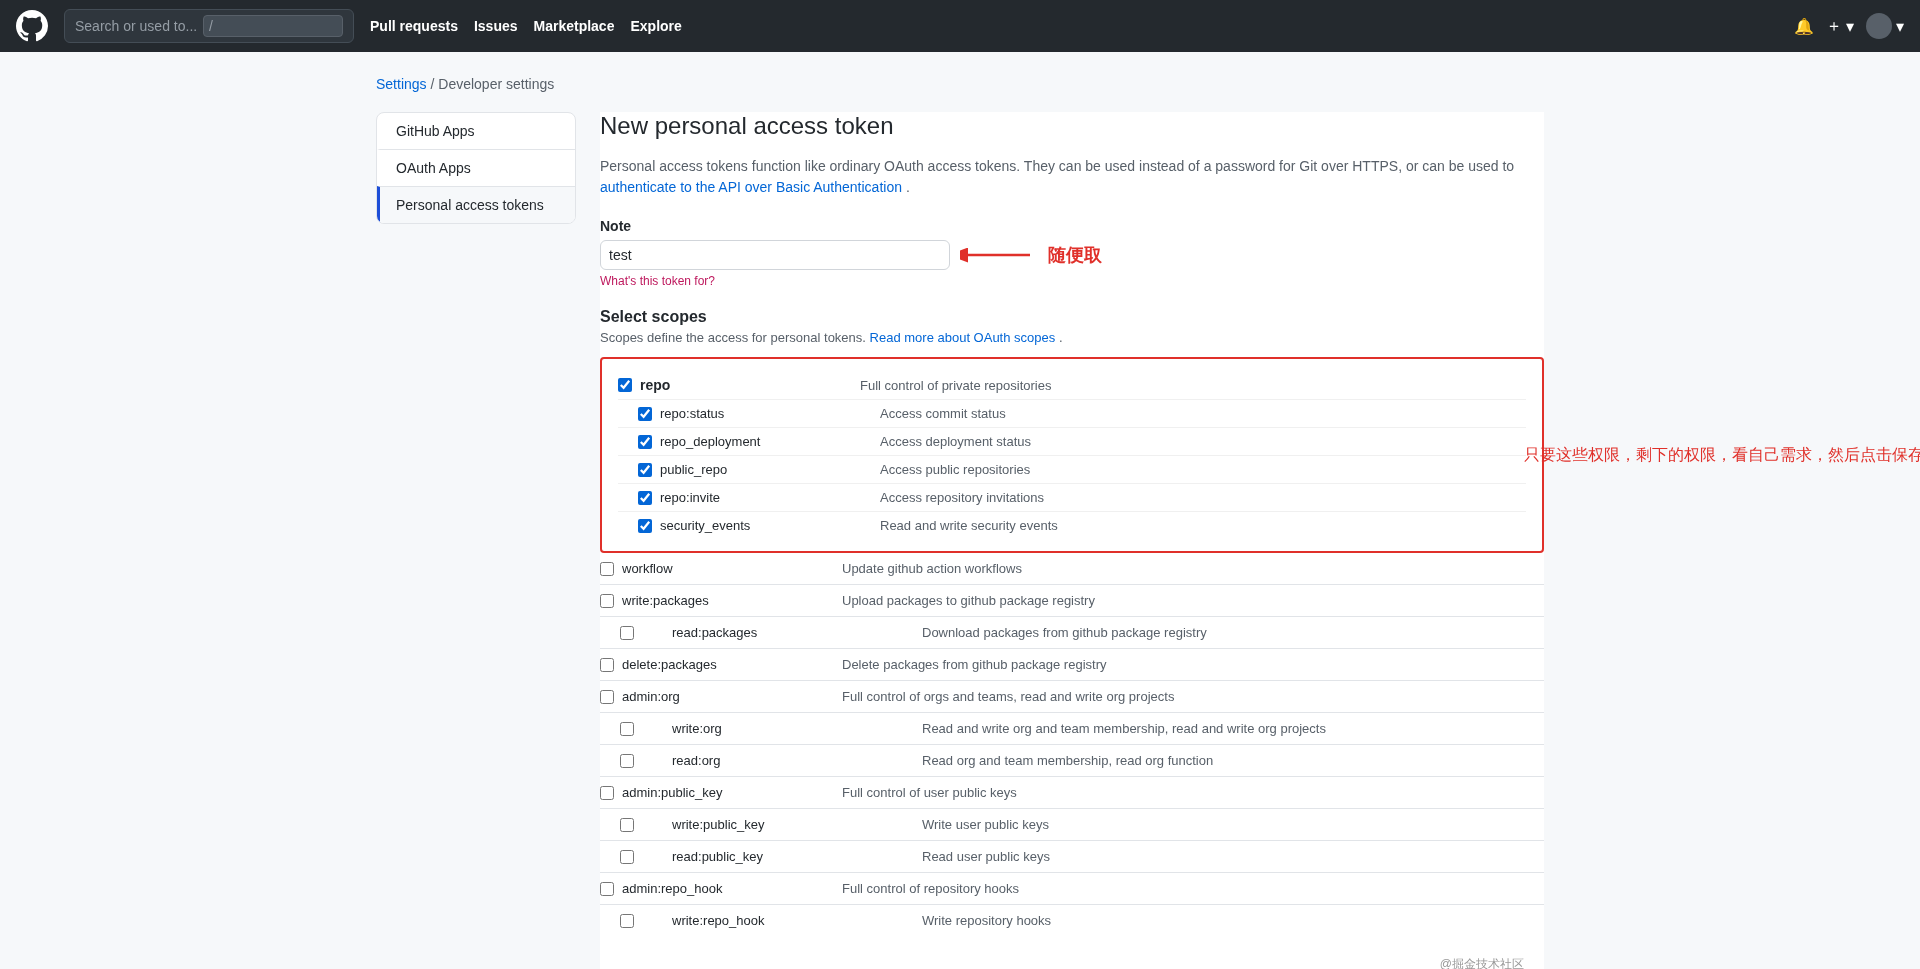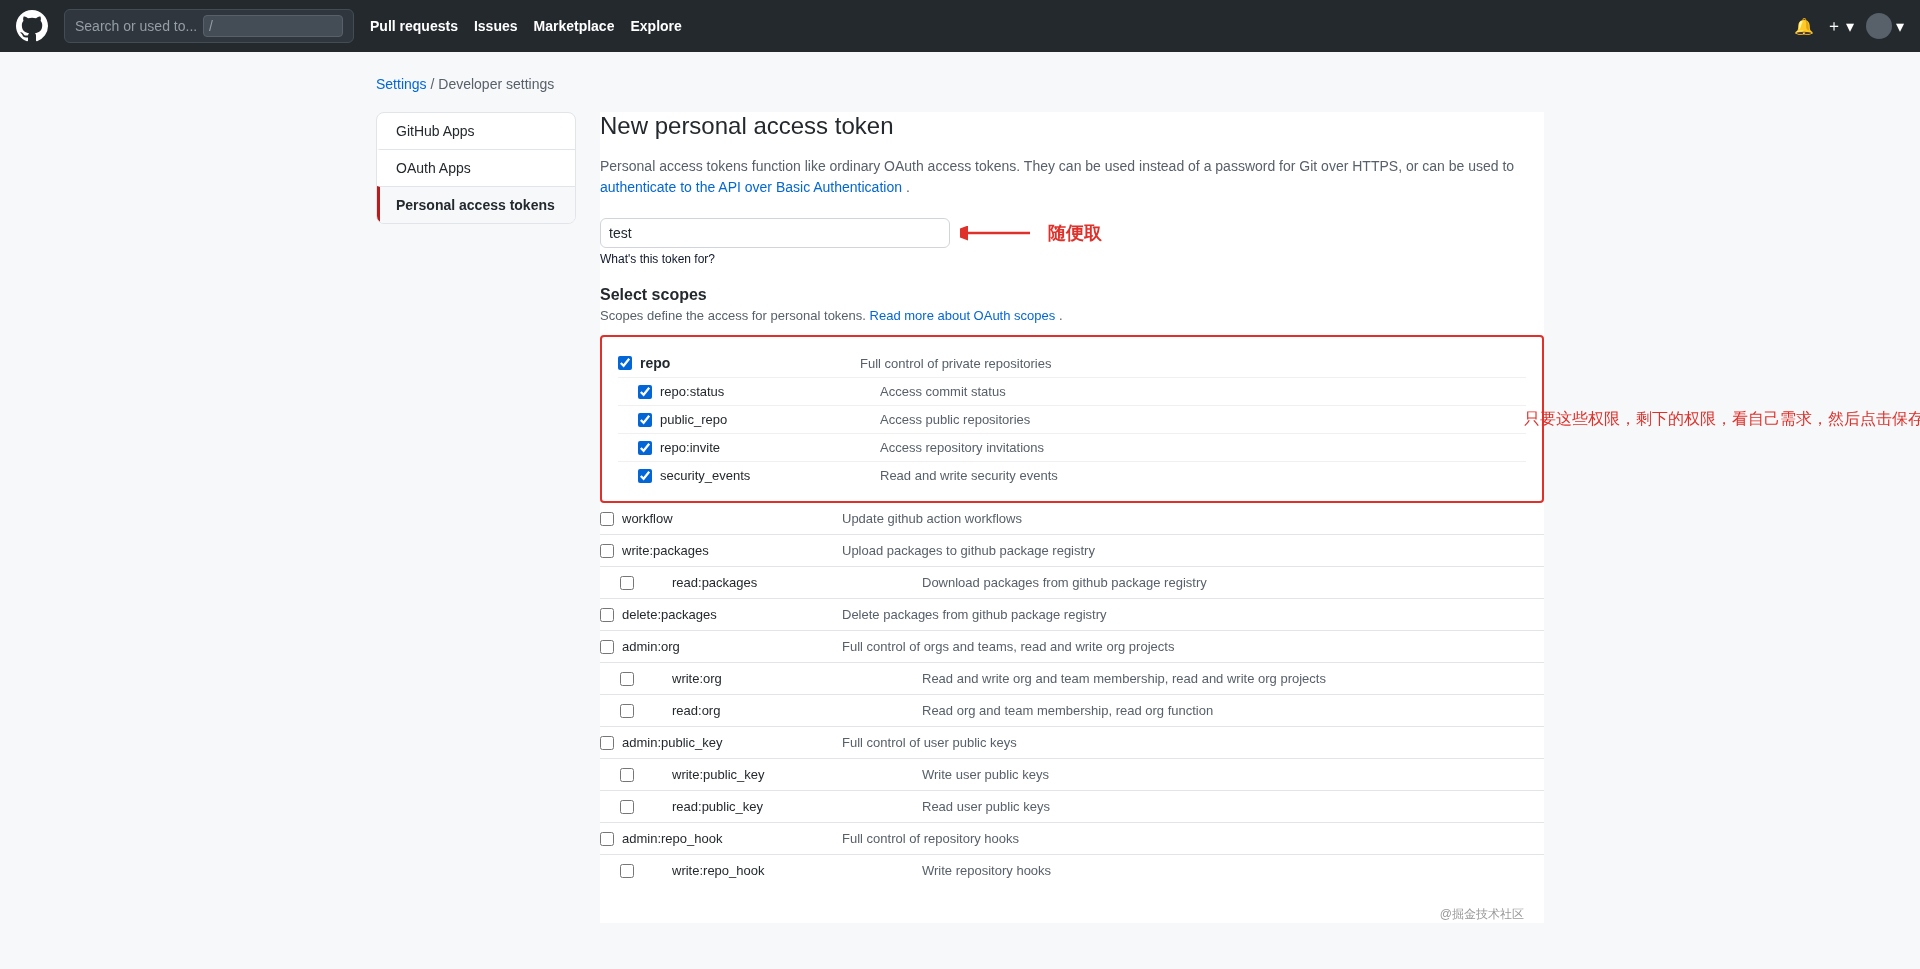--- a/index.html
+++ b/index.html
@@ -117,23 +117,23 @@
       overflow: hidden;
     }
     .sidebar-item {
       padding: 10px 16px;
       cursor: pointer;
       font-size: 14px;
       color: #24292e;
       border-left: 3px solid transparent;
     }
     .sidebar-item.active {
-      border-left: 3px solid #b91c1c;
+      border-left: 3px solid #1d4ed8;
       background: #f6f8fa;
-      font-weight: 700;
+      font-weight: 400;
     }
     .sidebar-item + .sidebar-item { border-top: 1px solid #e1e4e8; }
 
     
     .form-area {
       flex: 1;
       background: white;
     }
 
     .page-title {
@@ -167,21 +167,21 @@
       width: 350px;
       padding: 6px 8px;
       border: 1px solid #d1d5da;
       border-radius: 6px;
       font-size: 14px;
       color: #24292e;
       background: white;
     }
     .form-hint {
       font-size: 12px;
-      color: #0f172a;
+      color: #be185d;
       margin-top: 4px;
     }
 
     
     .scopes-title {
       font-size: 16px;
       font-weight: 600;
       color: #24292e;
       margin-bottom: 4px;
     }
@@ -326,20 +326,21 @@
 
       <h1 class="page-title">New personal access token</h1>
 
       <p class="description">
         <span>Personal access tokens function like ordinary OAuth access tokens. They can be used instead of a password for Git over HTTPS, or can be used to </span>
         <a>authenticate to the API over Basic Authentication</a>
         <span>.</span>
       </p>
 
       <div class="form-group note-wrapper">
+        <label class="form-label">Note</label>
         <div style="position:relative; display:inline-block;">
           <input class="form-input" type="text" value="test" style="">
           
           <div style="position:absolute; top:50%; left:360px; transform:translateY(-50%); display:flex; align-items:center; gap:8px; pointer-events:none;">
             <svg width="80" height="24" viewBox="0 0 80 24">
               <defs>
                 <marker id="arrowhead" markerWidth="8" markerHeight="6" refX="0" refY="3" orient="auto">
                   <polygon points="0 0, 8 3, 0 6" fill="#e0302a"></polygon>
                 </marker>
               </defs>
@@ -368,20 +369,25 @@
               <span class="scope-desc">Full control of private repositories</span>
             </div>
 
             <div class="scope-row sub-scope">
               <input type="checkbox" class="scope-checkbox" checked="" style="">
               <span class="scope-name">repo:status</span>
               <span class="scope-desc">Access commit status</span>
             </div>
             <div class="scope-row sub-scope">
               <input type="checkbox" class="scope-checkbox" checked="" style="">
+              <span class="scope-name">repo_deployment</span>
+              <span class="scope-desc">Access deployment status</span>
+            </div>
+            <div class="scope-row sub-scope">
+              <input type="checkbox" class="scope-checkbox" checked="" style="">
               <span class="scope-name">public_repo</span>
               <span class="scope-desc">Access public repositories</span>
             </div>
             <div class="scope-row sub-scope">
               <input type="checkbox" class="scope-checkbox" checked="" style="">
               <span class="scope-name">repo:invite</span>
               <span class="scope-desc">Access repository invitations</span>
             </div>
             <div class="scope-row sub-scope">
               <input type="checkbox" class="scope-checkbox" checked="" style="">

